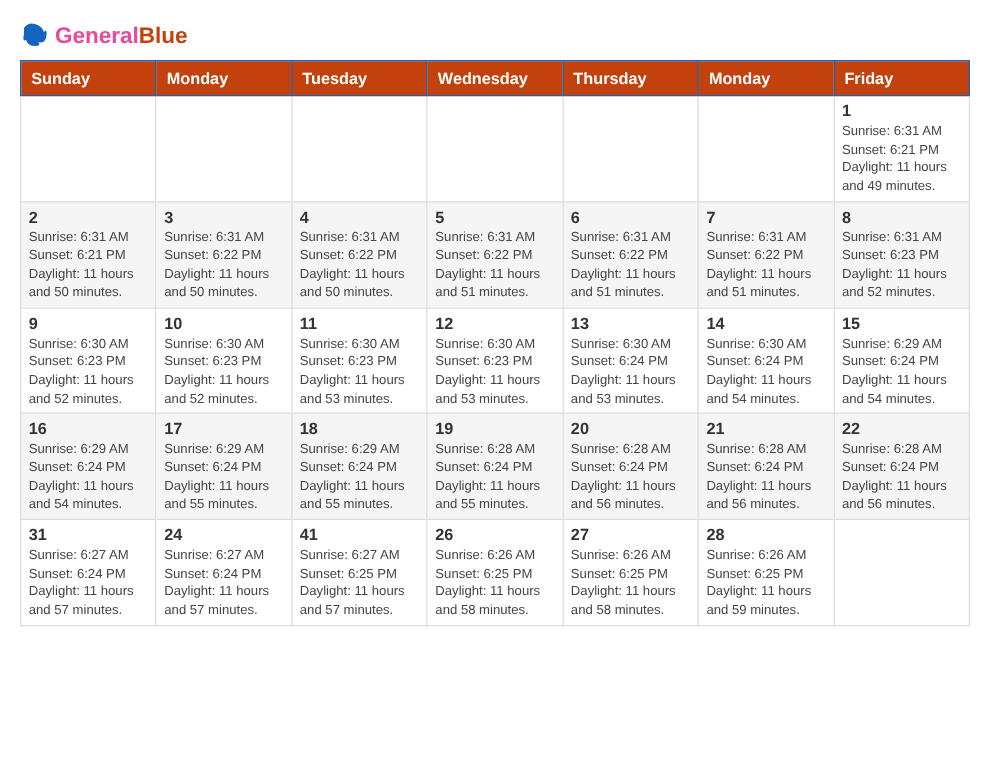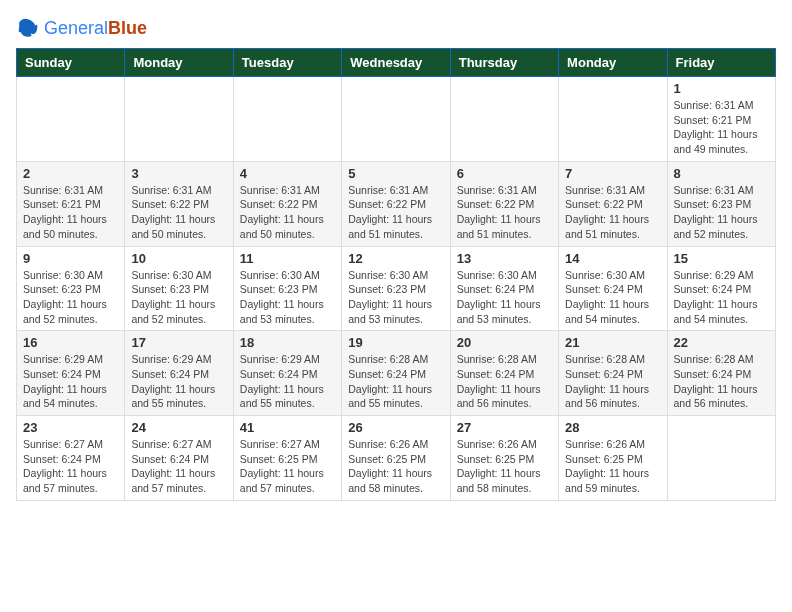--- a/index.html
+++ b/index.html
@@ -75,33 +75,33 @@
     .empty-cell {
       background: #f9f9f9;
     }
     tr:nth-child(odd) td {
       background-color: #fff;
     }
     tr:nth-child(even) td {
       background-color: #f5f5f5;
     }
     .calendar-table thead tr th {
-      background-color: #14532d;
+      background-color: #c2410c;
     }
   </style>
 </head>
 <body>
 
 <div class="header-section">
   <div class="logo">
     <svg class="logo-icon" viewBox="0 0 30 30" xmlns="http://www.w3.org/2000/svg">
       <path d="M 4 8 Q 8 2 15 4 Q 22 6 24 12 Q 28 8 26 18 Q 24 24 18 22 Q 22 26 15 26 Q 8 26 6 20 Q 2 22 4 14 Z" fill="#1565c0"></path>
     </svg>
     <div>
-      <span style="font-size:18px;font-weight:normal;color:#3b82f6;">General</span><span style="font-size:18px;font-weight:bold;color:#c2410c;">Blue</span>
+      <span style="font-size:18px;font-weight:bold;color:#ec4899;">General</span><span style="font-size:18px;font-weight:bold;color:#c2410c;">Blue</span>
     </div>
   </div>
   <div class="title-section">
     <div class="month-title"></div>
     <div class="location-subtitle"></div>
   </div>
 </div>
 
 <table class="calendar-table">
   <thead>
@@ -257,21 +257,21 @@
         </td>
         <td>
           <span class="day-number">22</span>
           <div class="day-info" style="white-space: pre-line;">Sunrise: 6:28 AM
 Sunset: 6:24 PM
 Daylight: 11 hours and 56 minutes.</div>
         </td>
       </tr>
       <tr>
         <td>
-          <span class="day-number">23</span>
+          <span class="day-number">31</span>
           <div class="day-info" style="white-space: pre-line;">Sunrise: 6:27 AM
 Sunset: 6:24 PM
 Daylight: 11 hours and 57 minutes.</div>
         </td>
         <td>
           <span class="day-number">24</span>
           <div class="day-info" style="white-space: pre-line;">Sunrise: 6:27 AM
 Sunset: 6:24 PM
 Daylight: 11 hours and 57 minutes.</div>
         </td>

